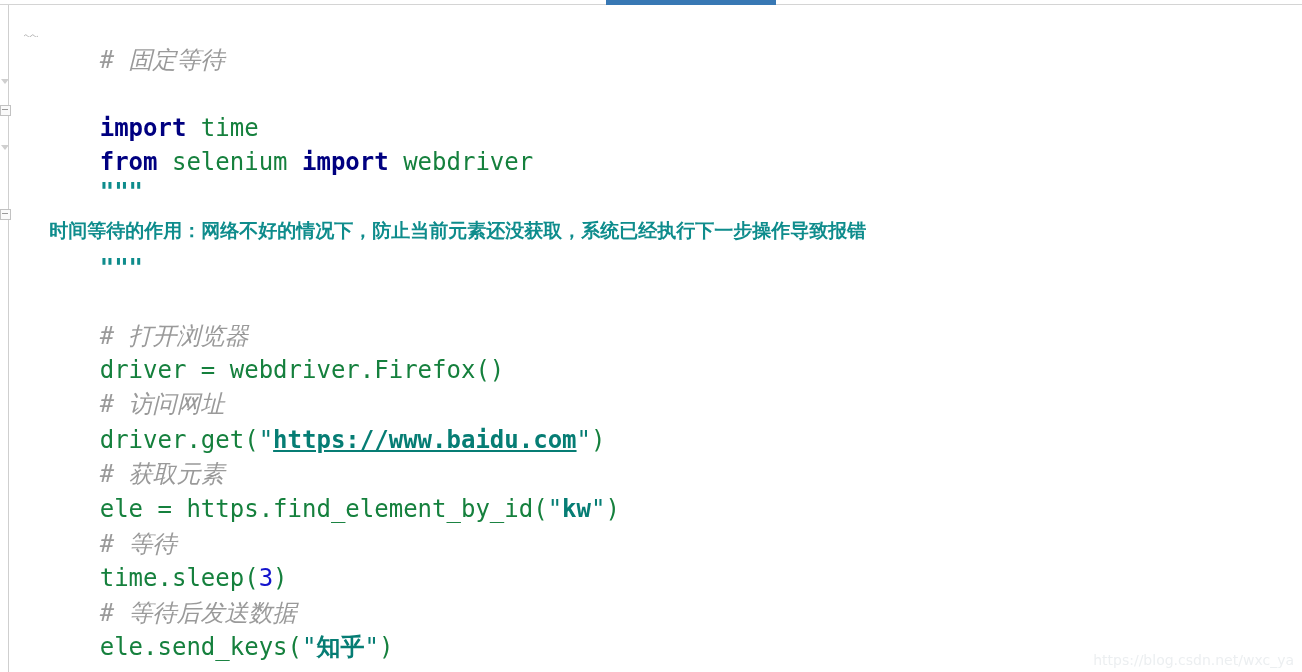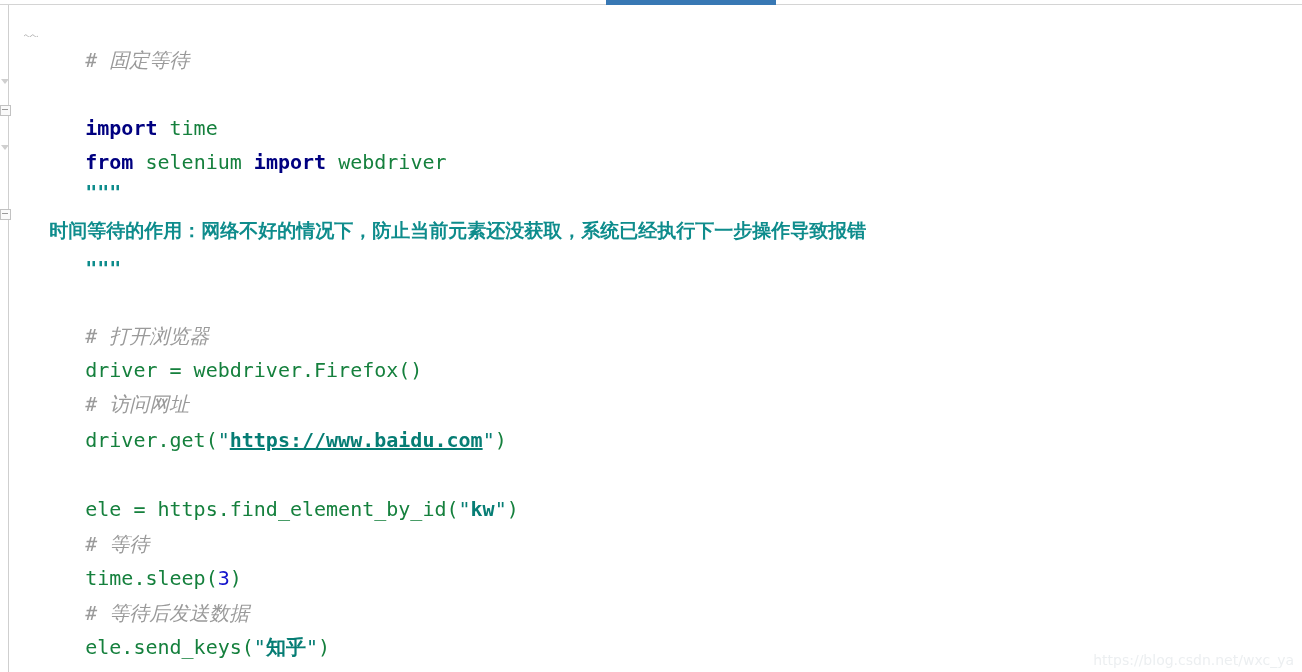--- a/index.html
+++ b/index.html
@@ -105,21 +105,21 @@
     left: 11px;
     width: 1291px;
     height: 667px;
   }
   .code-line {
     position: absolute;
     left: 2px;
     height: 34px;
     line-height: 34px;
     white-space: pre;
-    font-size: 20px;
+    font-size: 24px;
     font-family: "DejaVu Sans Mono", "Liberation Mono", monospace;
     color: #1a1a1a;
   }
   .tok { white-space: pre; }
   .tok-keyword   { color: #000080; font-weight: bold; }
   .tok-plain     { color: #15803d; }
   .tok-comment   { color: #9a9a9a; font-style: italic; }
   .tok-string    { color: #067d74; }
   .tok-docstring { color: #0e8c8c; font-weight: bold; }
   .tok-url       { color: #067d74; font-weight: bold; text-decoration: underline; }
@@ -212,20 +212,23 @@
     </div>
 
     <div class="code-line" style="top:348px;">
       <span class="tok tok-comment"># 访问网址</span>
     </div>
 
     <div class="code-line" style="top:384px;">
       <span class="tok tok-plain">driver.get(</span><span class="tok tok-string">"</span><span class="tok tok-url">https://www.baidu.com</span><span class="tok tok-string">"</span><span class="tok tok-plain">)</span>
     </div>
 
+    <div class="code-line" style="top:418px;">
+      <span class="tok tok-comment"># 获取元素</span>
+    </div>
 
     <div class="code-line" style="top:453px;">
       <span class="tok tok-plain">ele = https.find_element_by_id(</span><span class="tok tok-string">"</span><span class="tok tok-url" style="text-decoration:none;">kw</span><span class="tok tok-string">"</span><span class="tok tok-plain">)</span>
     </div>
 
     <div class="code-line" style="top:488px;">
       <span class="tok tok-comment"># 等待</span>
     </div>
 
     <div class="code-line" style="top:522px;">

